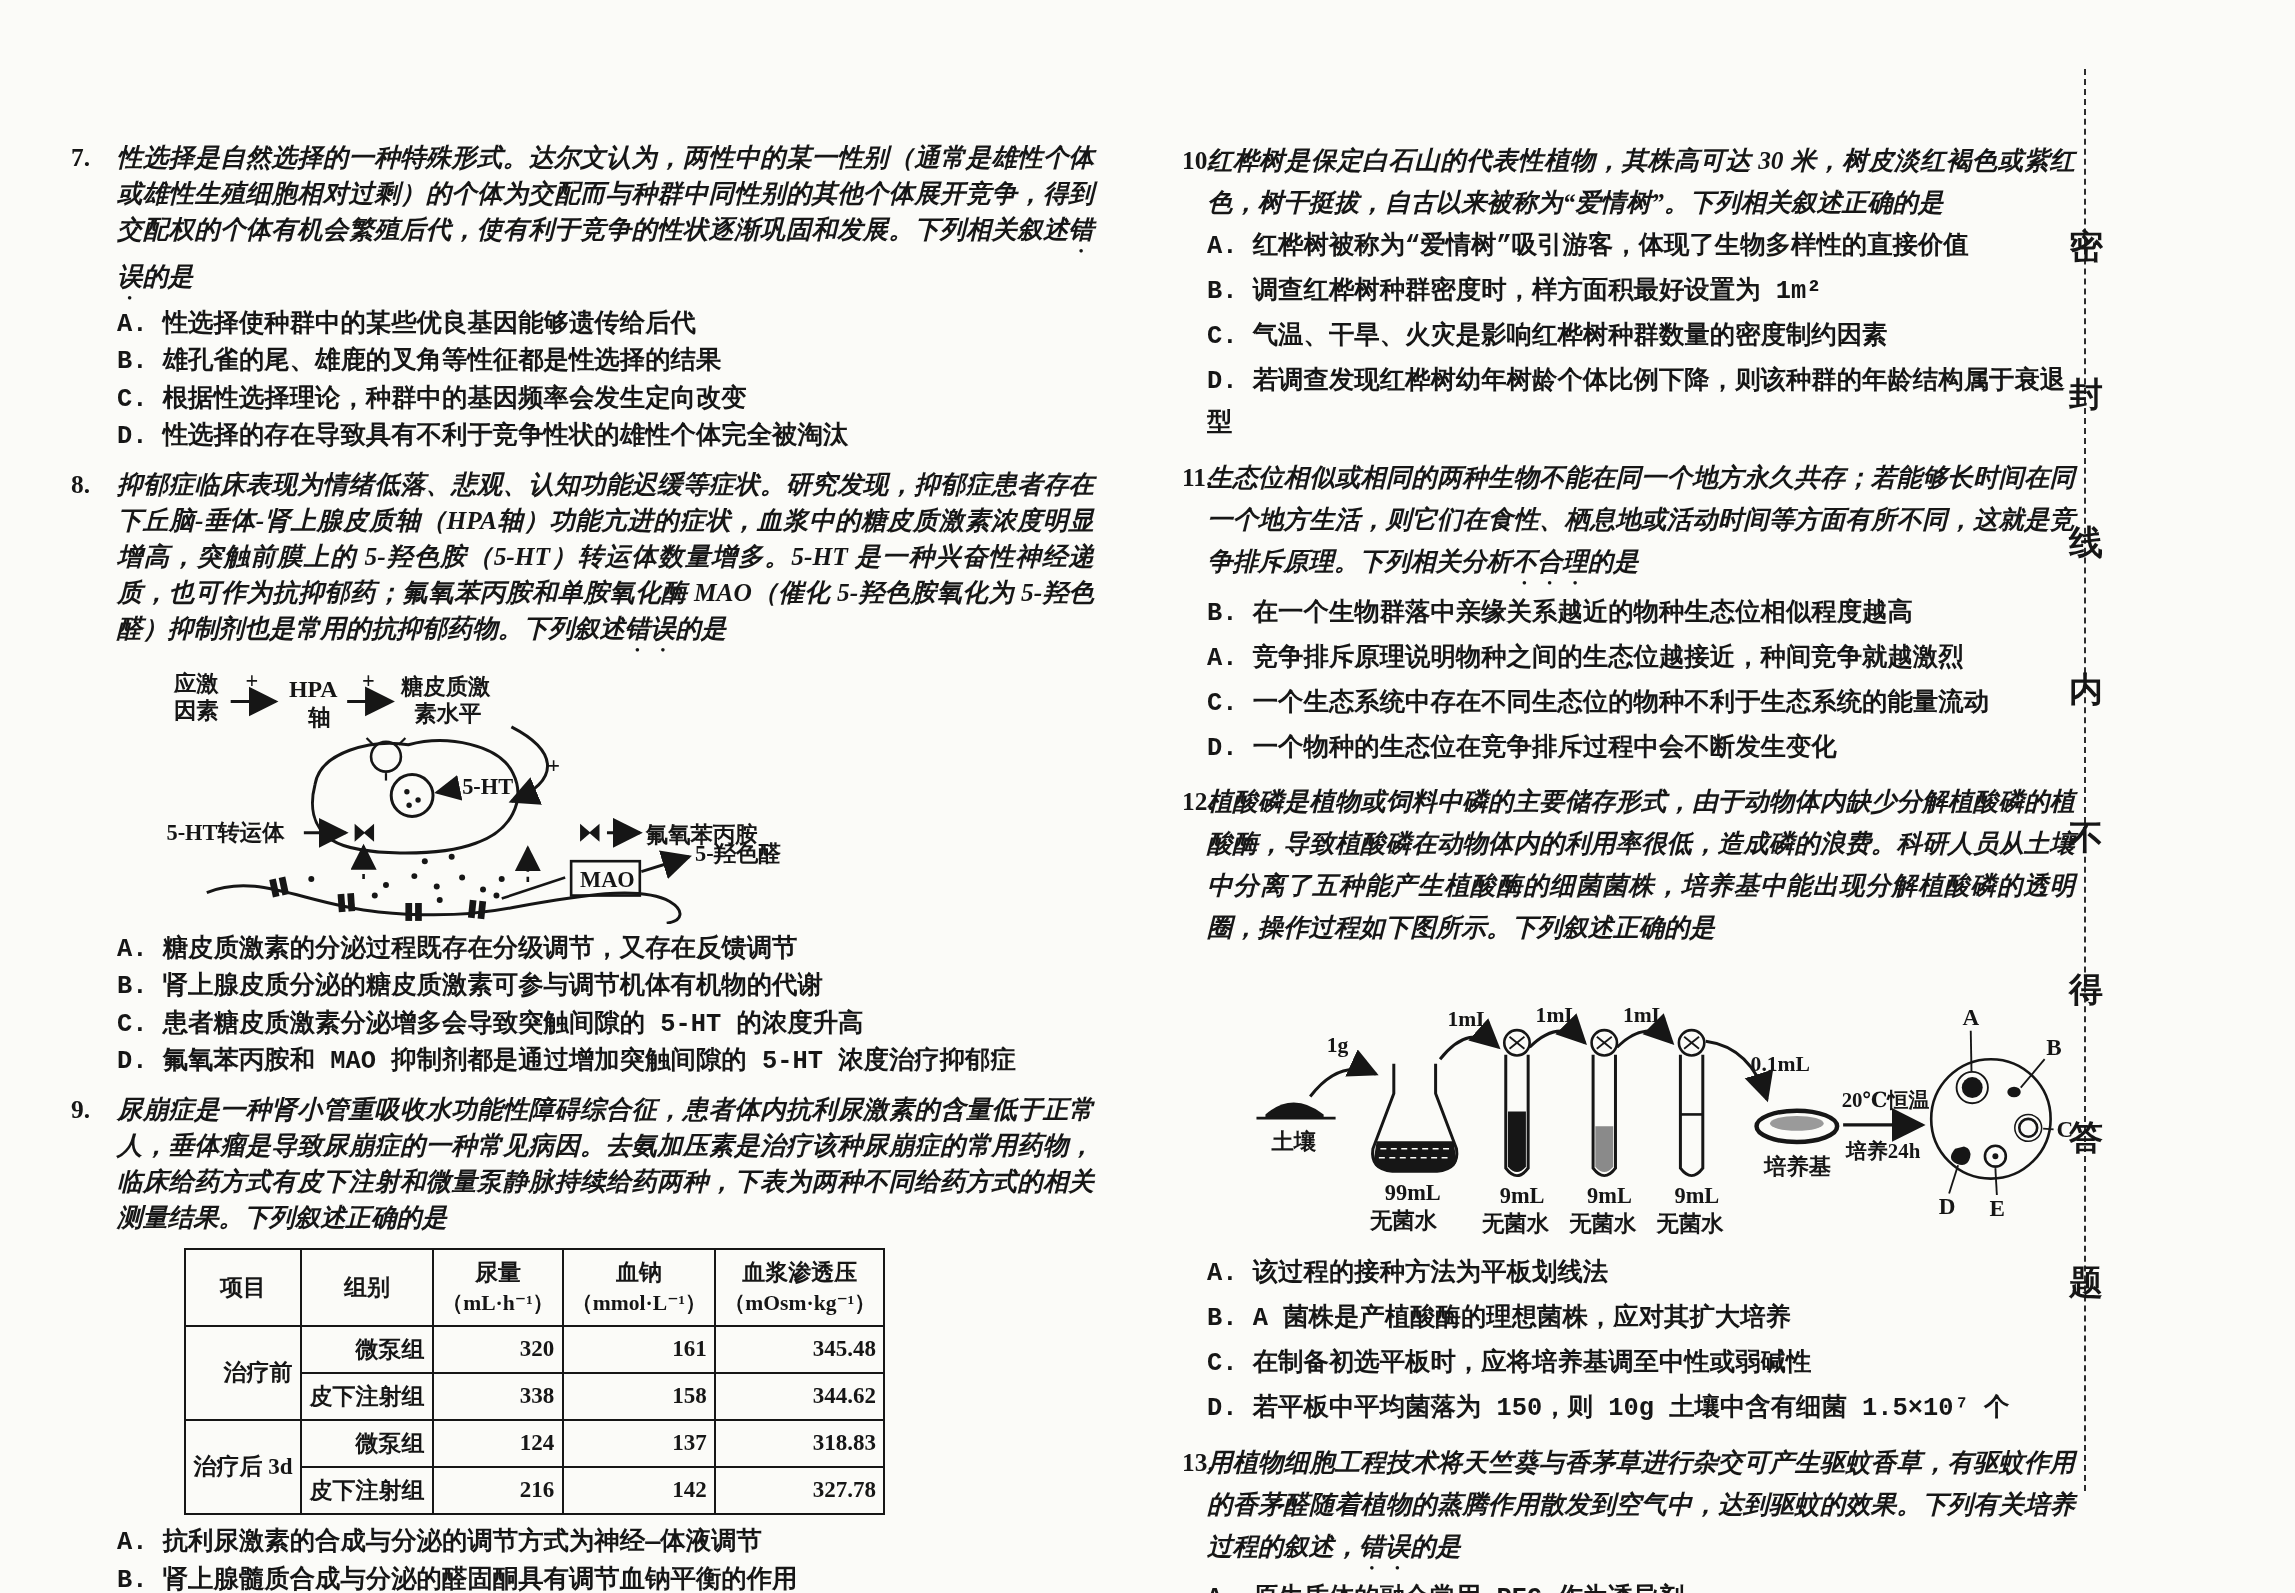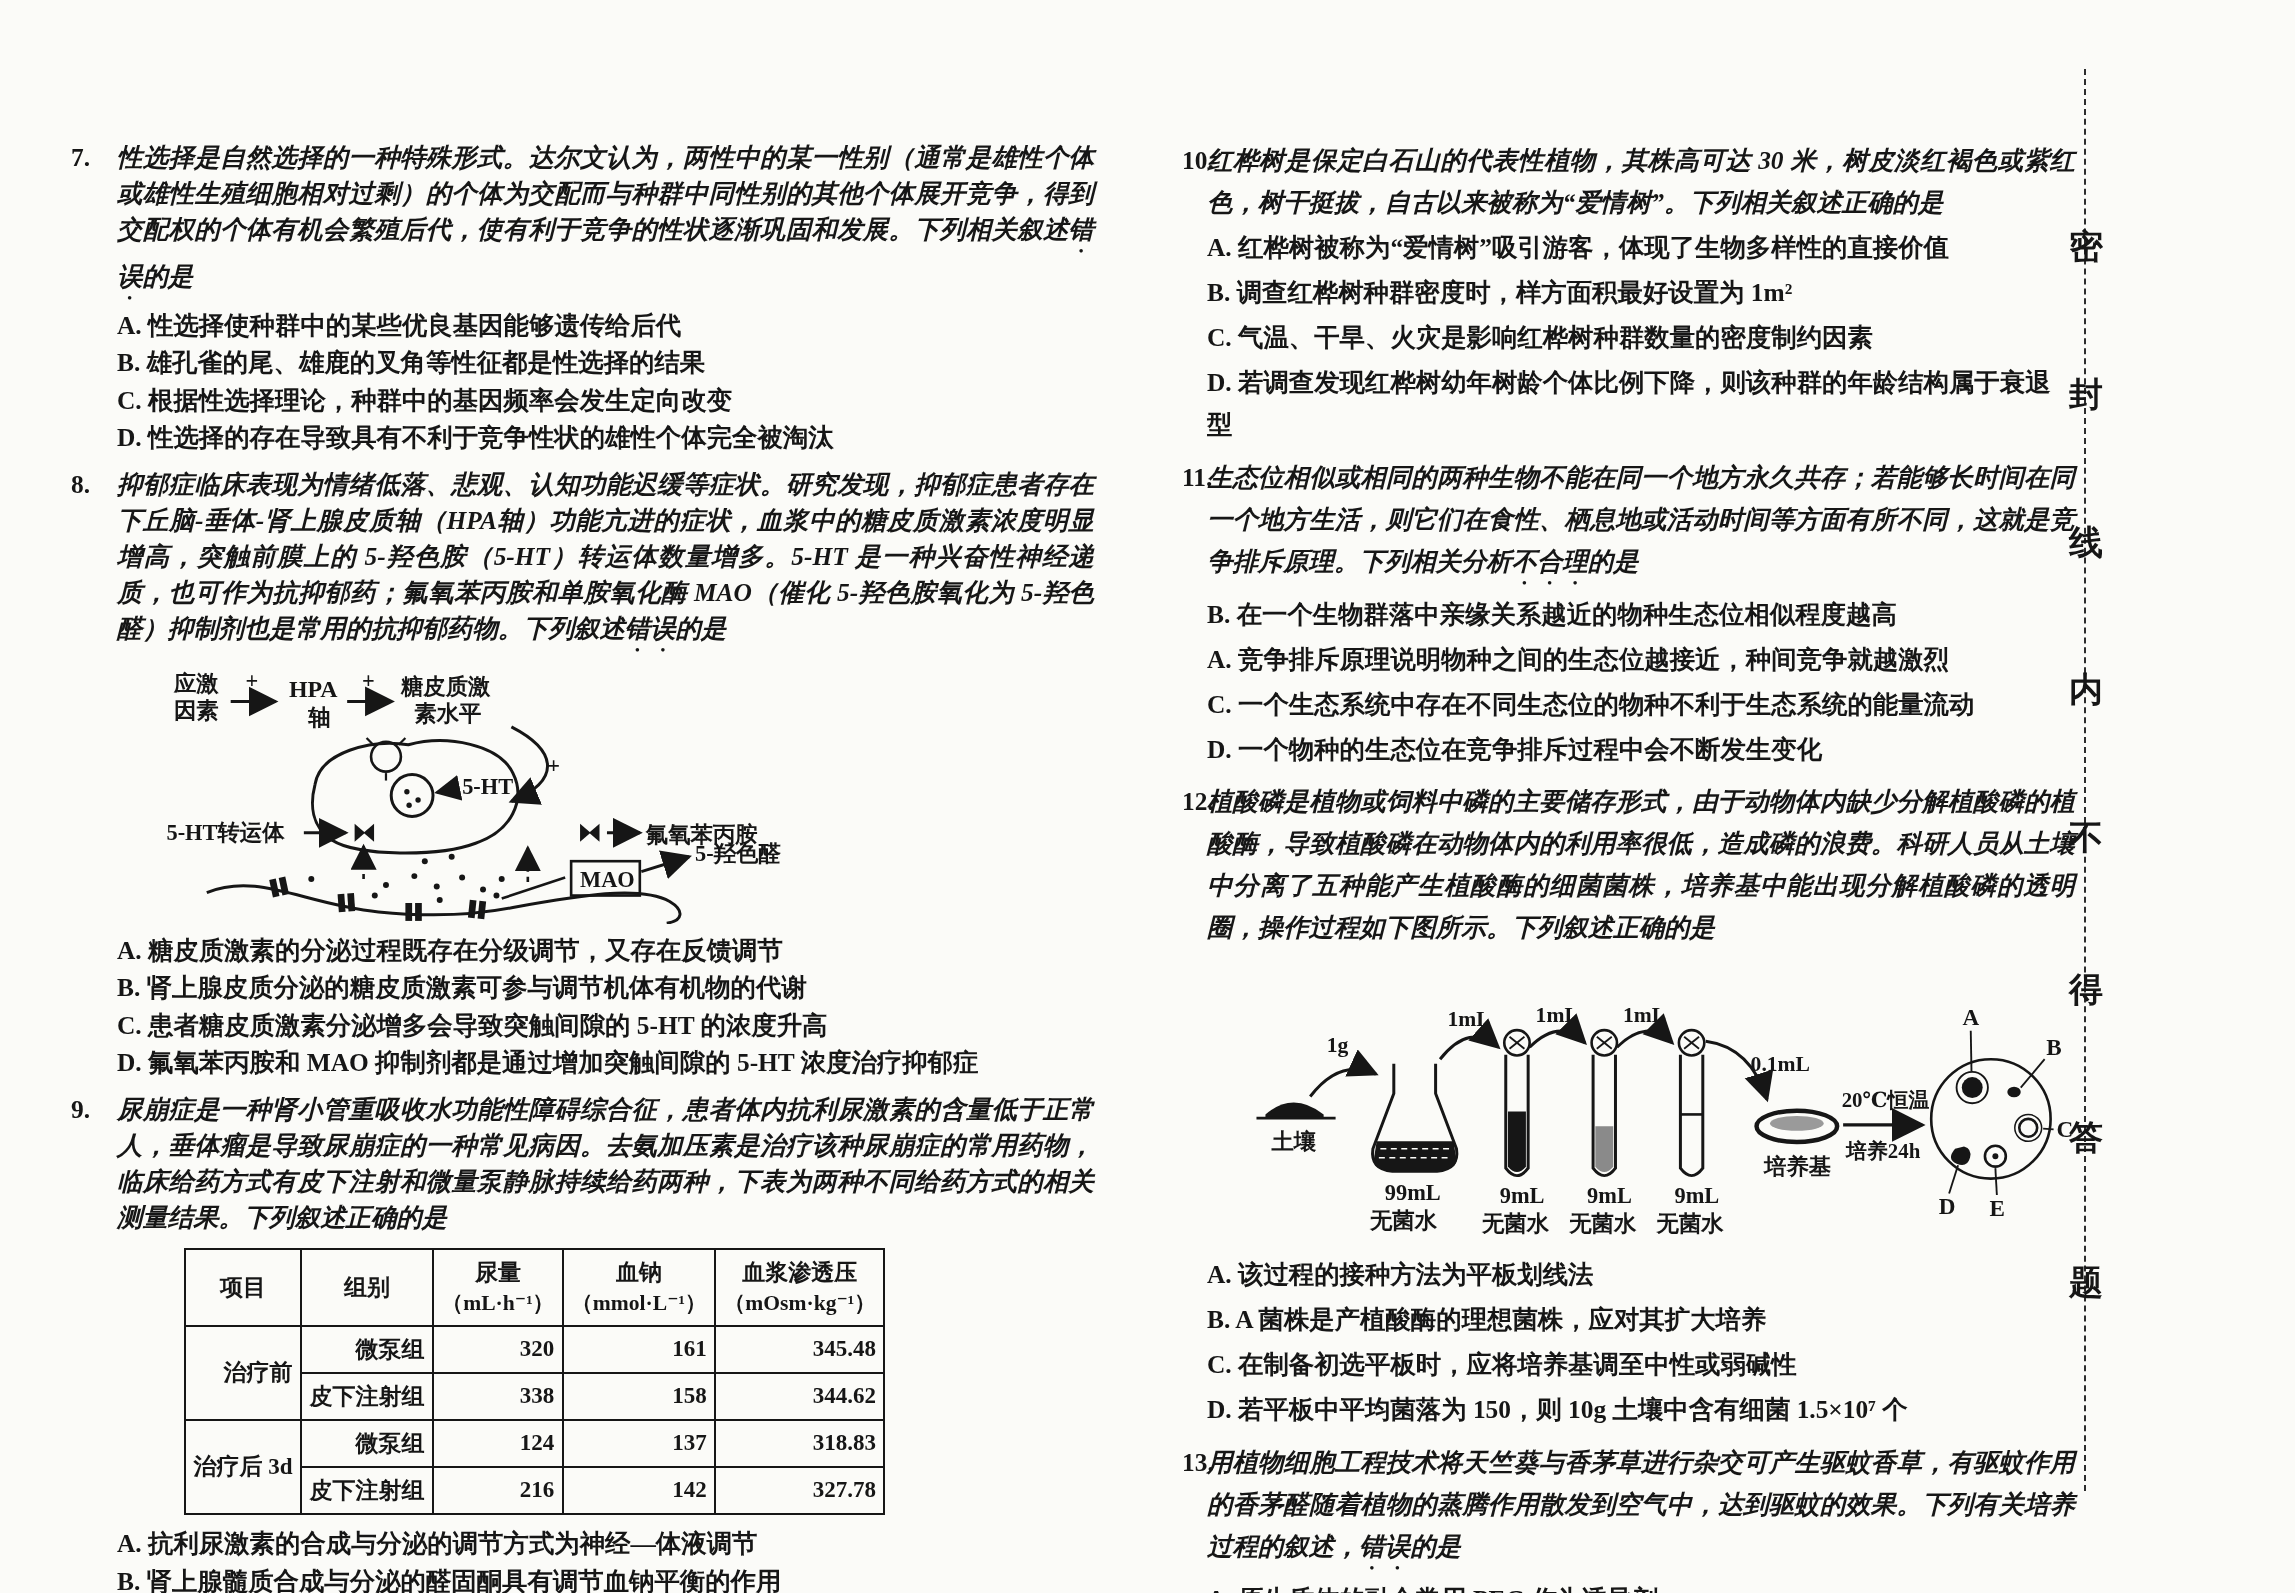--- a/index.html
+++ b/index.html
@@ -10,21 +10,21 @@
     font-weight:700;
   }
   .page-col{position:absolute;top:139px;}
   #left-col{left:71px;width:1023px;}
   #right-col{left:1161px;width:914px;}
   .q{position:relative;padding-left:46px;margin-bottom:10.5px;}
   .qnum{position:absolute;left:0;top:0;font-size:25.4px;line-height:36px;}
   #right-col .qnum{line-height:42px;margin-left:21px;}
   .stem{font-size:25.4px;line-height:36px;text-align:justify;font-style:italic;}
   #right-col .stem{line-height:42px;}
-  .opt{font-size:25.4px;line-height:36px;margin-top:1.5px;}
+  .opt{font-size:25.4px;line-height:36px;margin-top:1.5px;font-family:Liberation Mono, monospace;}
   #right-col .opt{line-height:42px;margin-top:3px;}
   .em{
     text-emphasis:filled dot;-webkit-text-emphasis:filled dot;
     text-emphasis-position:under left;-webkit-text-emphasis-position:under;
   }
   
   table.meas{border-collapse:collapse;margin:13.4px 0 10.5px 67px;}
   table.meas th,table.meas td{
     border:2.2px solid #161616;text-align:center;vertical-align:middle;
     font-size:23px;padding:1.5px 7.5px;

